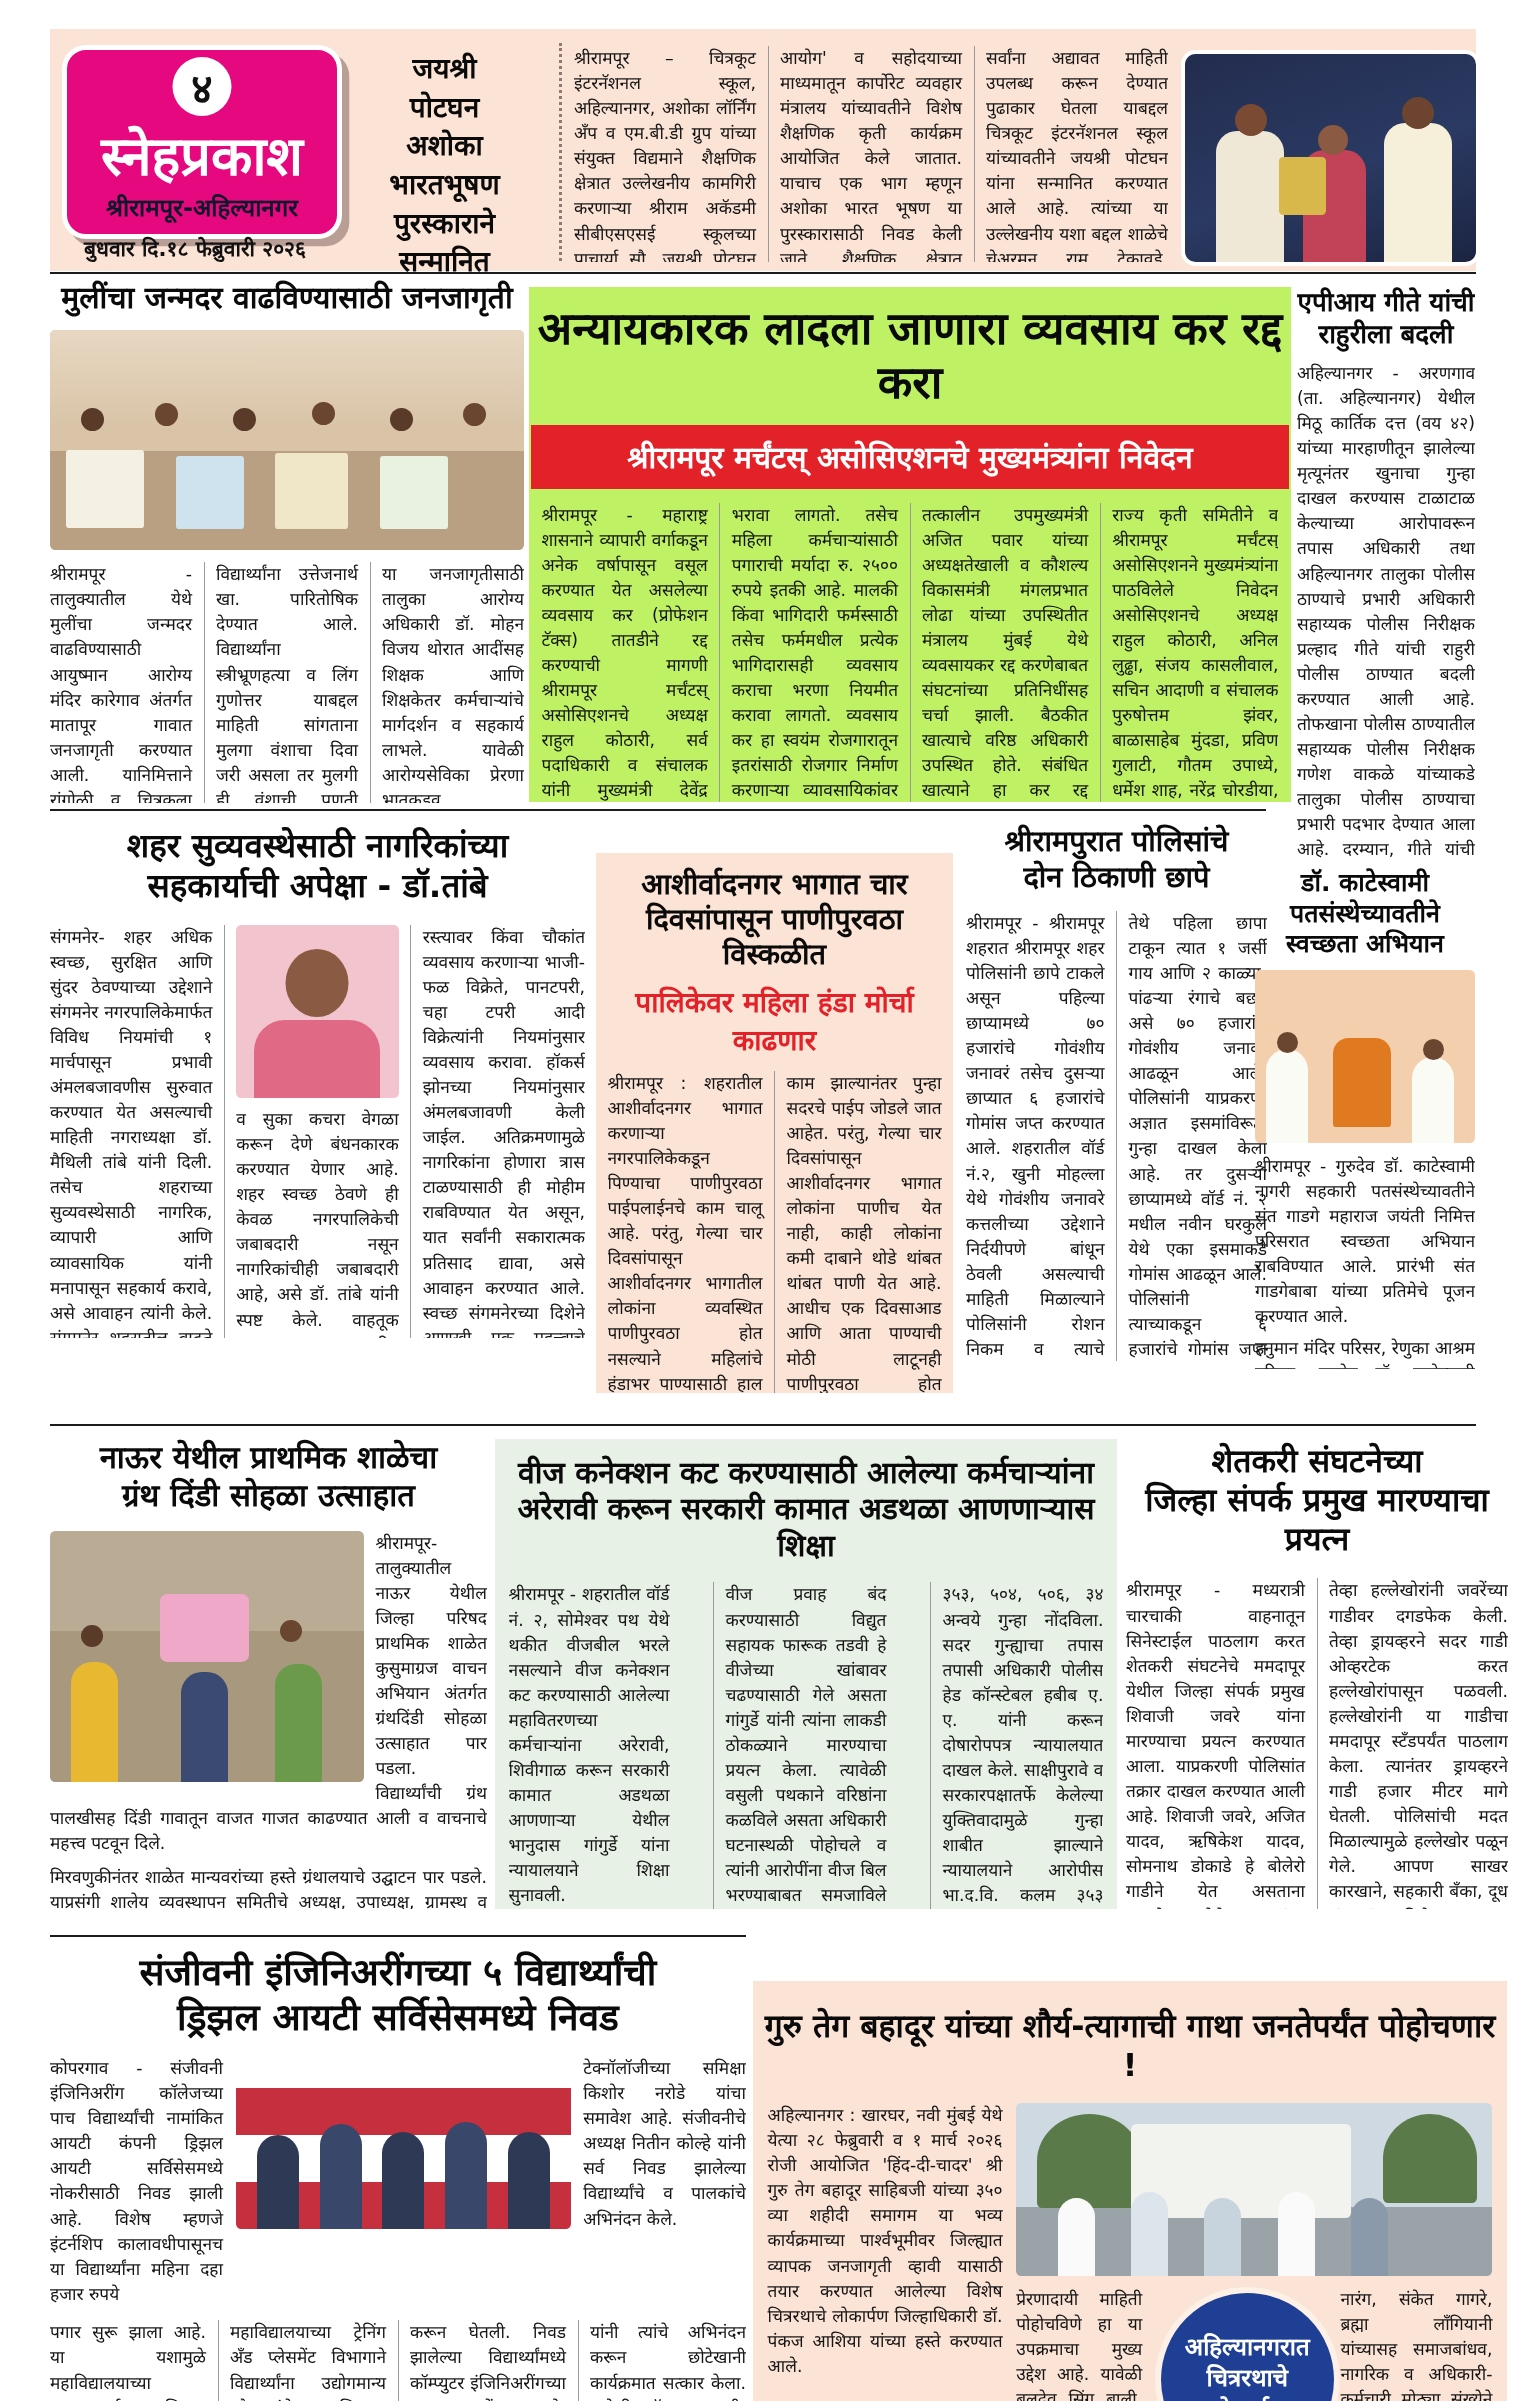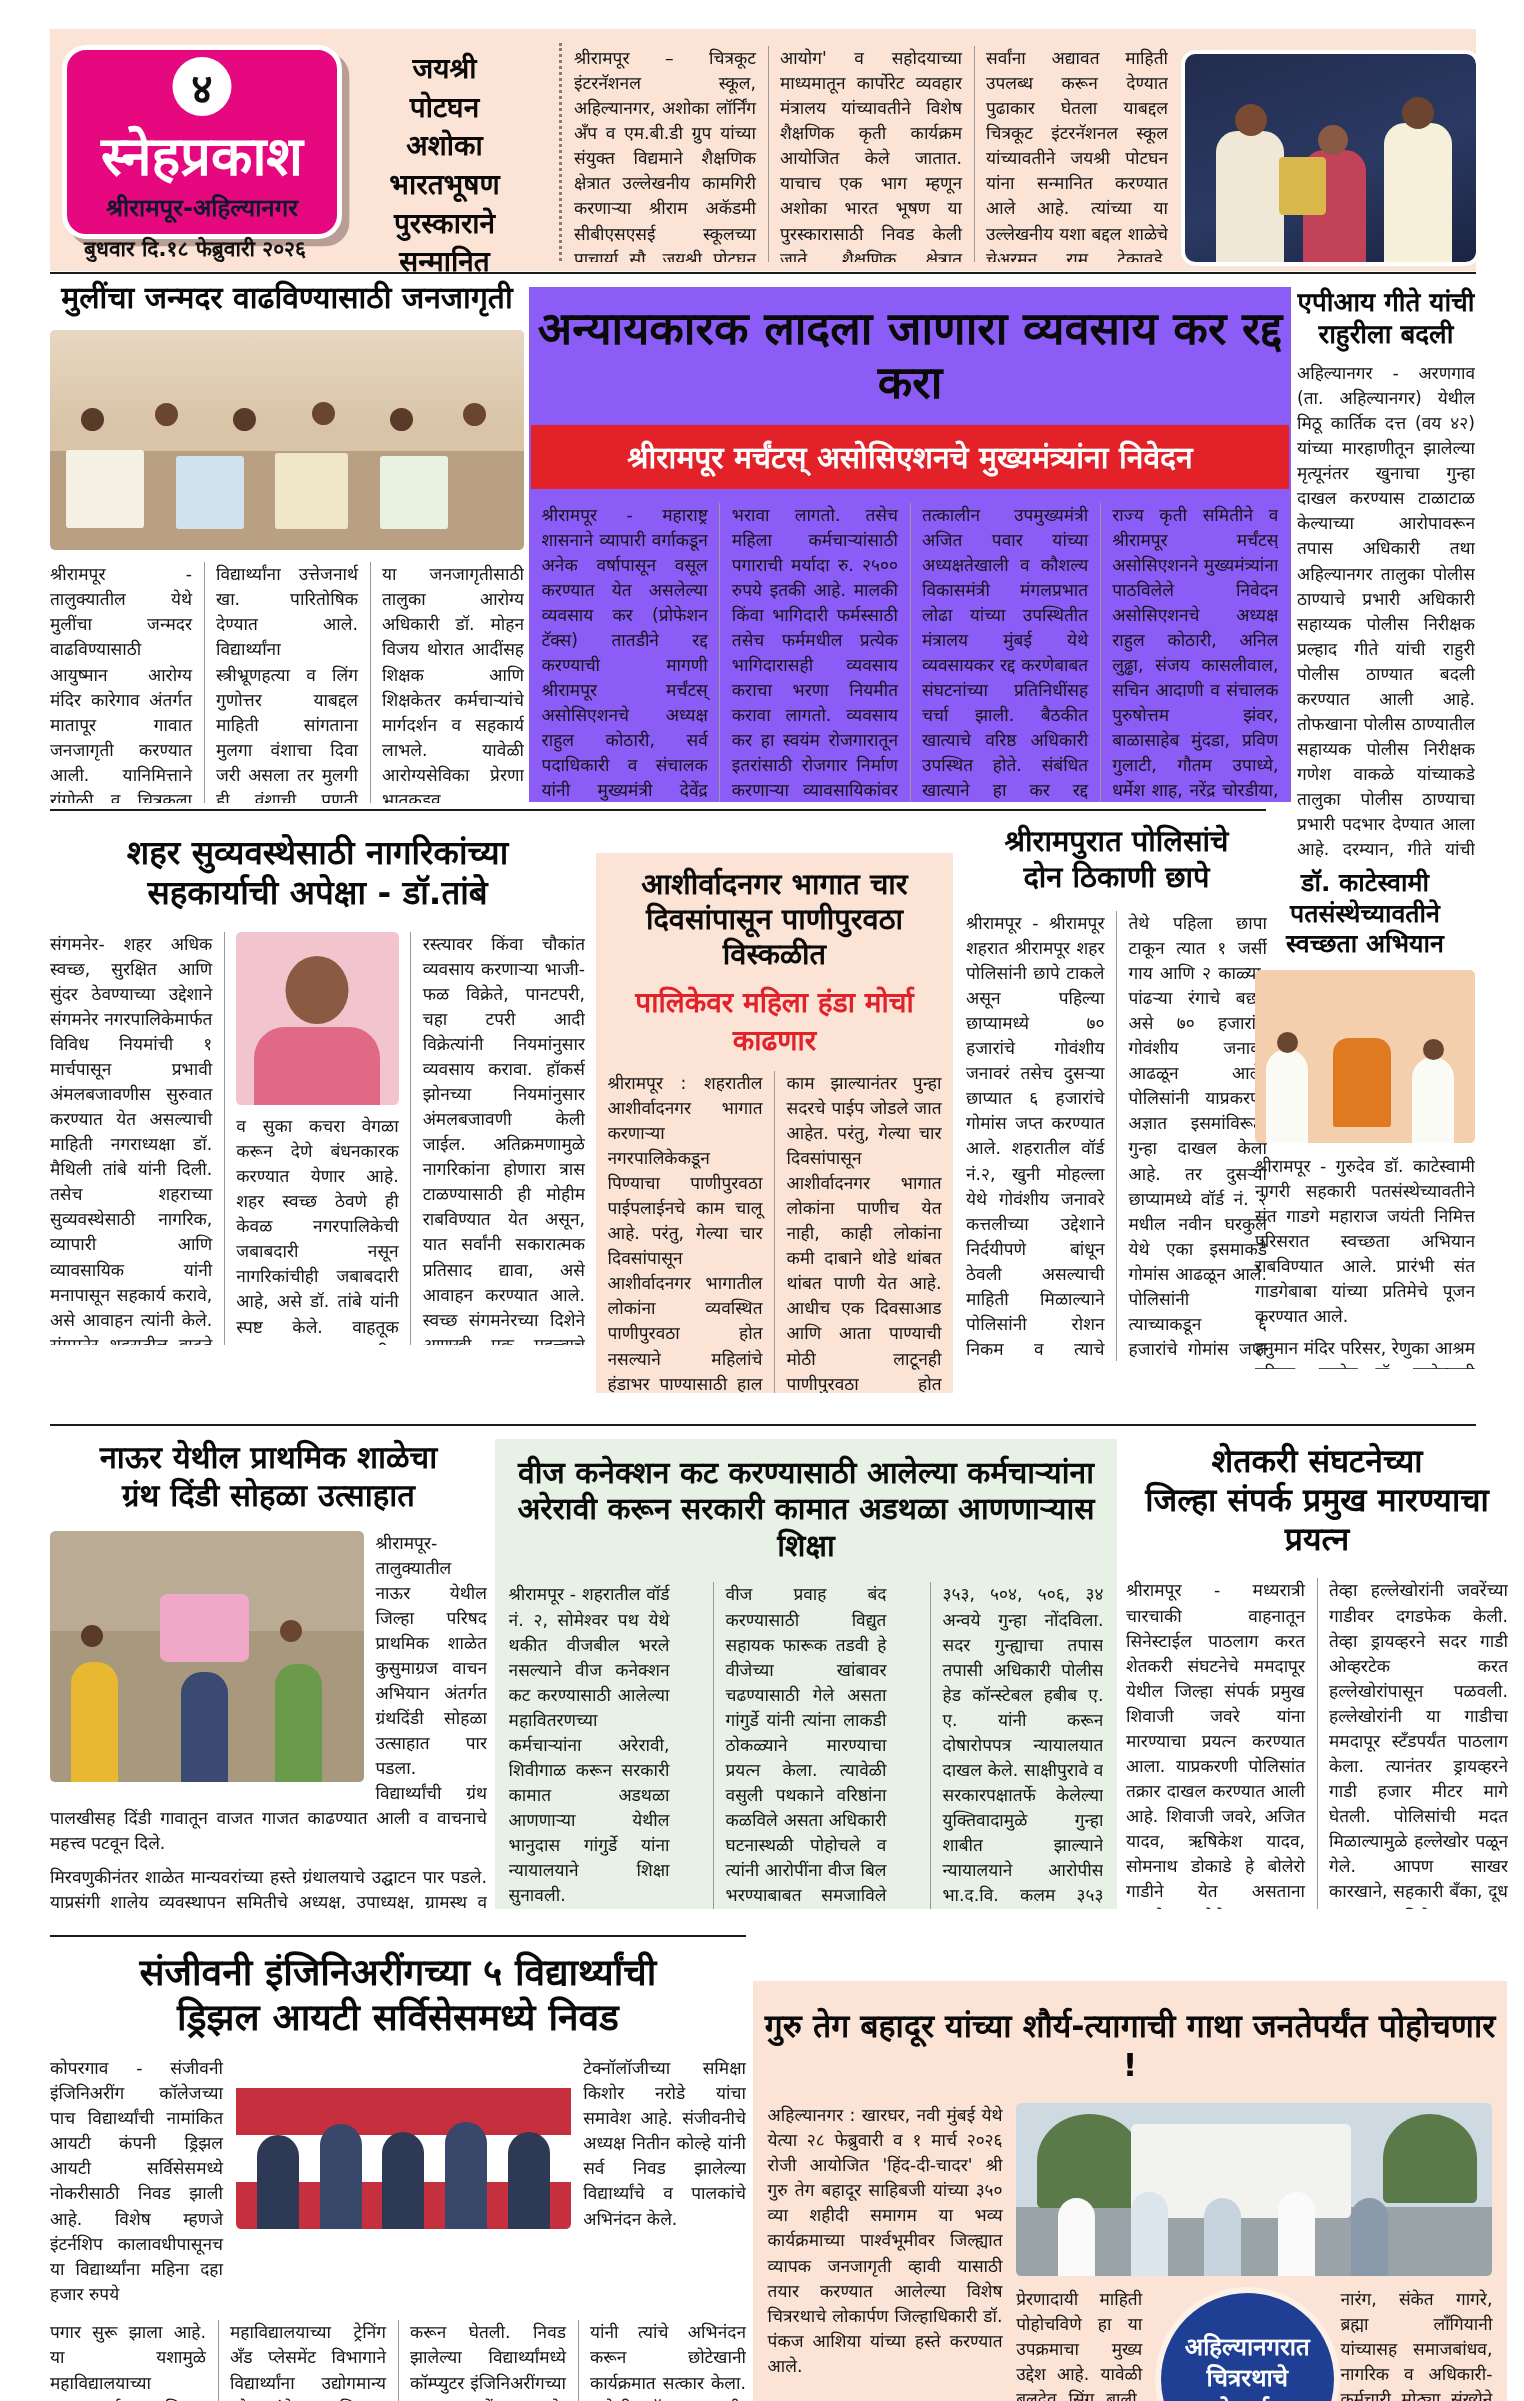--- a/index.html
+++ b/index.html
@@ -21,21 +21,21 @@
   .masthead{left:62px;top:45px;width:270px;height:184px;background:#e5087e;border:5.2px solid #ffffff;border-radius:24px;box-shadow:7.3px 7.3px 0 rgba(60,30,30,.35);}
   .mh-circle{position:absolute;left:50%;top:7.3px;transform:translateX(-50%);width:59px;height:59px;background:#ffffff;border-radius:50%;display:flex;align-items:center;justify-content:center;font-size:41px;font-weight:bold;color:#111;}
   .mh-title{position:absolute;left:0;right:0;top:67px;text-align:center;font-size:54px;font-weight:bold;color:#ffffff;}
   .mh-sub{position:absolute;left:0;right:0;top:140px;text-align:center;font-size:24px;font-weight:bold;color:#0f172a;}
   .dateline{left:84px;top:234px;font-size:21px;font-weight:bold;}
   .vert-head{left:340px;top:50px;width:209px;font-size:28px;line-height:1.38;}
   .dot-div{left:559px;top:43px;height:218px;border-left:3.7px dotted #8a7a72;position:absolute;}
   .top-art{left:574px;top:46px;width:594px;height:216px;overflow:hidden;}
   .award-photo{left:1181px;top:50px;width:291px;height:208px;border-radius:14.6px;border:4.2px solid #ffffff;background:linear-gradient(160deg,#222c4e 0%,#2b3a63 55%,#1b2442 100%);}
   
-  .blue-box{background:#8b5cf6;}
+  .blue-box{background:#bef264;}
   .peach-box{background:#fbe3d6;margin-top:24px;}
   .green-box{background:#e7f1e5;}
   .red-banner{background:#e32129;color:#ffffff;font-weight:bold;text-align:center;}
   .red-sub{color:#e32129;font-weight:bold;text-align:center;}
   .circle-badge{position:absolute;width:173px;height:173px;border-radius:50%;background:#1e3f94;border:6.3px solid #fdf0e6;color:#ffffff;display:flex;align-items:center;justify-content:center;text-align:center;font-weight:bold;font-size:24px;line-height:1.3;}
   .checker{background:
     repeating-linear-gradient(0deg,#c62f3e 0 47px,#ffffff 47px 94px),
     repeating-linear-gradient(90deg,rgba(255,255,255,0) 0 47px,rgba(255,255,255,.85) 47px 94px);}
 </style>
 </head>
@@ -115,21 +115,21 @@
 
 <div class="abs" style="left:1297px;top:287px;width:178px;height:575px;overflow:hidden;">
   <div class="hl center pre" style="font-size:26px;">एपीआय गीते यांची
 राहुरीला बदली</div>
   <div class="body-txt" style="margin-top:10.5px;">अहिल्यानगर - अरणगाव (ता. अहिल्यानगर) येथील मिठू कार्तिक दत्त (वय ४२) यांच्या मारहाणीतून झालेल्या मृत्यूनंतर खुनाचा गुन्हा दाखल करण्यास टाळाटाळ केल्याच्या आरोपावरून तपास अधिकारी तथा अहिल्यानगर तालुका पोलीस ठाण्याचे प्रभारी अधिकारी सहाय्यक पोलीस निरीक्षक प्रल्हाद गीते यांची राहुरी पोलीस ठाण्यात बदली करण्यात आली आहे. तोफखाना पोलीस ठाण्यातील सहाय्यक पोलीस निरीक्षक गणेश वाकळे यांच्याकडे तालुका पोलीस ठाण्याचा प्रभारी पदभार देण्यात आला आहे. दरम्यान, गीते यांची खातेनिहाय चौकशी सुरू आहे. अहिल्यानगर ग्रामीणचे पोलीस उपअधीक्षक शिरीष वमने हे चौकशी करत आहेत.</div>
 </div>
 
 <div class="rule" style="left:50px;top:809px;width:1216px;height:1.6px;"></div>
 
 <div class="abs" style="left:50px;top:817px;width:535px;height:552px;overflow:hidden;">
-  <div class="hl center pre" style="font-size:33px;margin-top:16px;">शहर सुव्यवस्थेसाठी नागरिकांच्या
+  <div class="hl center pre" style="font-size:33px;margin-top:9px;">शहर सुव्यवस्थेसाठी नागरिकांच्या
 सहकार्याची अपेक्षा - डॉ.तांबे</div>
   <div class="cols" style="margin-top:18px;height:413px;overflow:hidden;">
     <div class="col body-txt">संगमनेर- शहर अधिक स्वच्छ, सुरक्षित आणि सुंदर ठेवण्याच्या उद्देशाने संगमनेर नगरपालिकेमार्फत विविध नियमांची १ मार्चपासून प्रभावी अंमलबजावणीस सुरुवात करण्यात येत असल्याची माहिती नगराध्यक्षा डॉ. मैथिली तांबे यांनी दिली. तसेच शहराच्या सुव्यवस्थेसाठी नागरिक, व्यापारी आणि व्यावसायिक यांनी मनापासून सहकार्य करावे, असे आवाहन त्यांनी केले. संगमनेर शहरातील वाढते अतिक्रमण व वाहतूक कोंडीवर ठोस उपाययोजना करण्यात येणार आहे.</div>
     <div class="col">
       <div class="photo" style="width:100%;height:173px;background:#f2c4ce;margin-bottom:9.4px;">
         <div class="head" style="left:50%;top:24px;transform:translateX(-50%);width:63px;height:68px;background:#8a5a42;"></div>
         <div style="position:absolute;left:50%;bottom:0;transform:translateX(-50%);width:126px;height:78px;border-radius:31px 31px 0 0;background:#e06a86;"></div>
       </div>
       <div class="body-txt">व सुका कचरा वेगळा करून देणे बंधनकारक करण्यात येणार आहे. शहर स्वच्छ ठेवणे ही केवळ नगरपालिकेची जबाबदारी नसून नागरिकांचीही जबाबदारी आहे, असे डॉ. तांबे यांनी स्पष्ट केले. वाहतूक व्यवस्था सुरळीत राहण्यासाठी मोठी दुकाने व व्यावसायिक आस्थापनांनी स्वतःची पार्किंग व्यवस्था करावी. सार्वजनिक रस्ते व फूटपाथ मोकळे राहणे अत्यावश्यक आहे. त्यामुळे दुकानांसमोरील अनधिकृत शेड, पोस्टर्स तात्काळ काढावेत, असेही त्यांनी सांगितले.</div>
     </div>

